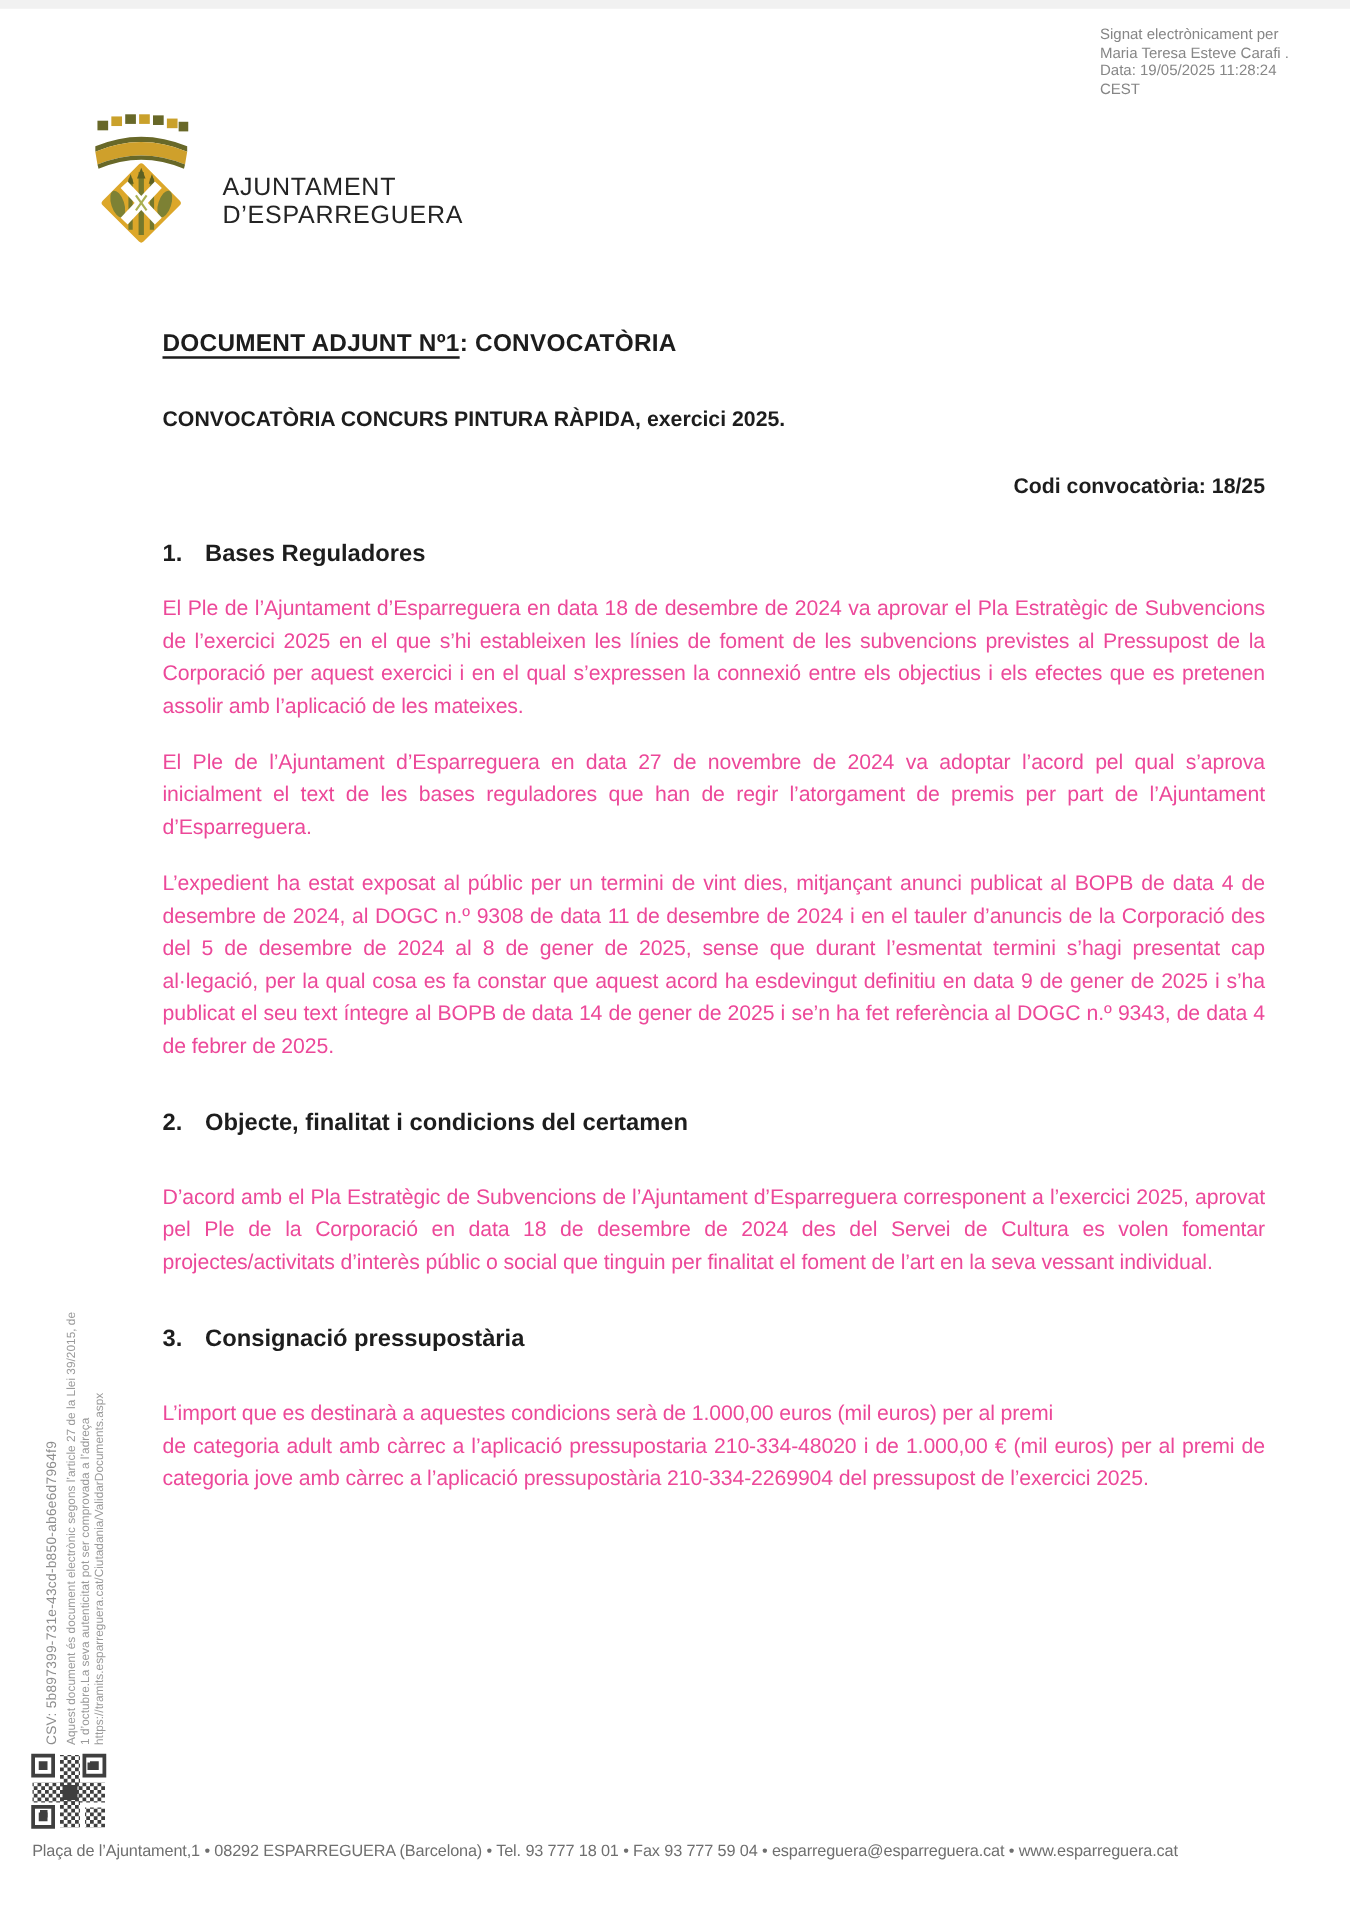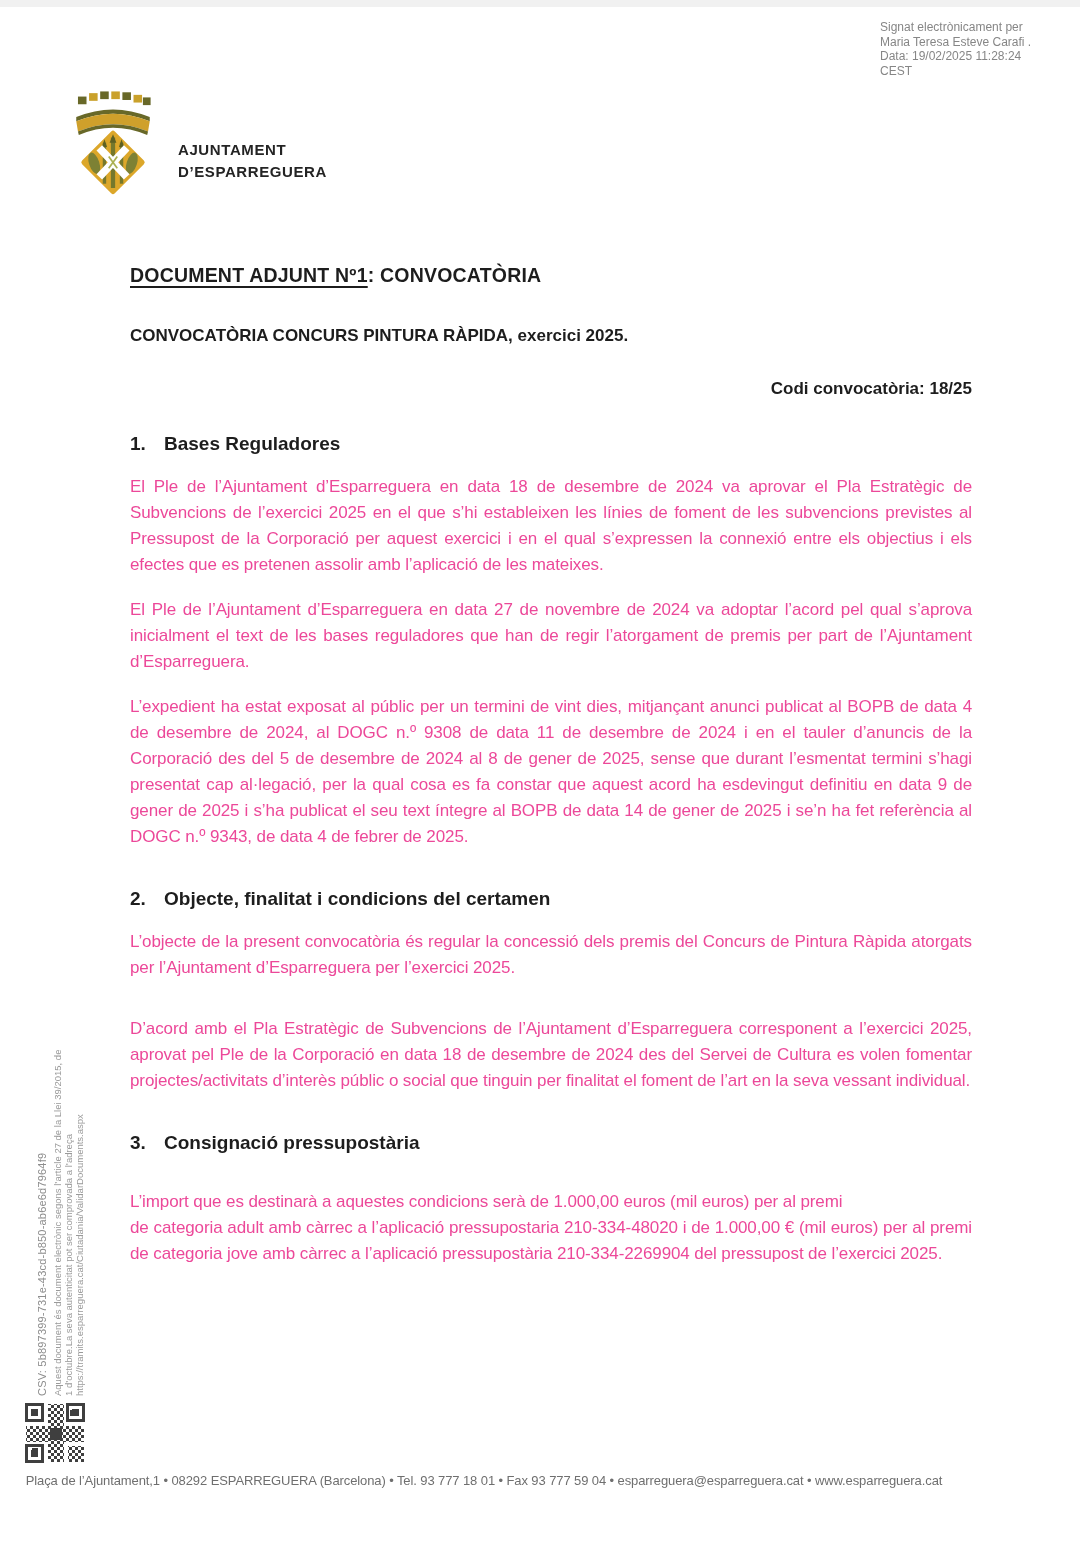--- a/index.html
+++ b/index.html
@@ -8,26 +8,26 @@
 
   .top-edge { position:absolute; top:0; left:0; width:1080px; height:7px; background:#f1f1f1; }
 
   
   .sig-block { position:absolute; left:880px; top:20px; width:185px;
                font-size:12px; line-height:14.5px; color:#868686; }
 
   
   .logo { position:absolute; left:66px; top:84px; display:flex; }
   .crest { width:94px; height:114px; }
-  .org-name { margin-left:18px; padding-top:55px; font-weight:bold; font-size:15px;
+  .org-name { margin-left:18px; padding-top:55px; font-weight:normal; font-size:20px;
               line-height:22px; letter-spacing:0.6px; color:#242424; }
 
   
   .page { position:absolute; left:0; top:0; width:1080px;
-          padding-left:130px; padding-right:108px; }
+          padding-left:130px; padding-right:68px; }
   .doc-title { margin-top:264px; font-size:19.5px; font-weight:bold; color:#1d1d1d;
                letter-spacing:0.2px; }
   .doc-title .u { text-decoration:underline; text-decoration-thickness:2px; text-underline-offset:4px; }
   .doc-subtitle { margin-top:39px; font-size:17px; font-weight:bold; color:#1d1d1d; }
   .doc-code { margin-top:33px; font-size:17px; font-weight:bold; color:#1d1d1d;text-align:right; }
 
   .sec-heading { margin-top:34px; font-size:19px; font-weight:bold; color:#1d1d1d; }
   .sec-heading .sec-num { display:inline-block; min-width:34px; }
   .para { margin-top:19px; font-size:17px; line-height:26px; text-align:justify;
           color:#ec4899; letter-spacing:-0.1px; }
@@ -49,21 +49,21 @@
             font-size:13px; color:#6f6f6f; letter-spacing:-0.1px; }
 </style>
 </head>
 <body>
 
 <div class="top-edge"></div>
 
 <div class="sig-block">
   <div>Signat electrònicament per</div>
   <div>Maria Teresa Esteve Carafi .</div>
-  <div>Data: 19/02/2025 11:28:24</div>
+  <div>Data: 19/05/2025 11:28:24</div>
   <div>CEST</div>
 </div>
 
 <div class="logo">
   <svg class="crest" viewBox="0 0 110 124">
 
     <rect x="14" y="10" width="10" height="9" fill="#686828"></rect>
     <rect x="27" y="6" width="10" height="9" fill="#caa12b"></rect>
     <rect x="40" y="4" width="10" height="9" fill="#686828"></rect>
     <rect x="53" y="4" width="10" height="9" fill="#caa12b"></rect>
@@ -103,21 +103,20 @@
 
   <div class="doc-subtitle">CONVOCATÒRIA CONCURS PINTURA RÀPIDA, exercici 2025.</div>
   <div class="doc-code">Codi convocatòria: 18/25</div>
 
   <div class="sec-heading"><span class="sec-num">1.</span><span>Bases Reguladores</span></div>
   <div class="para">El Ple de l’Ajuntament d’Esparreguera en data 18 de desembre de 2024 va aprovar el Pla Estratègic de Subvencions de l’exercici 2025 en el que s’hi estableixen les línies de foment de les subvencions previstes al Pressupost de la Corporació per aquest exercici i en el qual s’expressen la connexió entre els objectius i els efectes que es pretenen assolir amb l’aplicació de les mateixes.</div>
   <div class="para">El Ple de l’Ajuntament d’Esparreguera en data 27 de novembre de 2024 va adoptar l’acord pel qual s’aprova inicialment el text de les bases reguladores que han de regir l’atorgament de premis per part de l’Ajuntament d’Esparreguera.</div>
   <div class="para">L’expedient ha estat exposat al públic per un termini de vint dies, mitjançant anunci publicat al BOPB de data 4 de desembre de 2024, al DOGC n.º 9308 de data 11 de desembre de 2024 i en el tauler d’anuncis de la Corporació des del 5 de desembre de 2024 al 8 de gener de 2025, sense que durant l’esmentat termini s’hagi presentat cap al·legació, per la qual cosa es fa constar que aquest acord ha esdevingut definitiu en data 9 de gener de 2025 i s’ha publicat el seu text íntegre al BOPB de data 14 de gener de 2025 i se’n ha fet referència al DOGC n.º 9343, de data 4 de febrer de 2025.</div>
 
   <div class="sec-heading extra"><span class="sec-num">2.</span><span>Objecte, finalitat i condicions del certamen</span></div>
-  <div class="para">L’objecte de la present convocatòria és regular la concessió dels premis del Concurs de Pintura Ràpida atorgats per l’Ajuntament d’Esparreguera per l’exercici 2025.</div>
   <div class="para big-gap">D’acord amb el Pla Estratègic de Subvencions de l’Ajuntament d’Esparreguera corresponent a l’exercici 2025, aprovat pel Ple de la Corporació en data 18 de desembre de 2024 des del Servei de Cultura es volen fomentar projectes/activitats d’interès públic o social que tinguin per finalitat el foment de l’art en la seva vessant individual.</div>
 
   <div class="sec-heading extra"><span class="sec-num">3.</span><span>Consignació pressupostària</span></div>
   <div class="para big-gap">L’import que es destinarà a aquestes condicions serà de 1.000,00 euros (mil euros) per al premi</div>
   <div class="para no-gap">de categoria adult amb càrrec a l’aplicació pressupostaria 210-334-48020 i de 1.000,00 € (mil euros) per al premi de categoria jove amb càrrec a l’aplicació pressupostària 210-334-2269904 del pressupost de l’exercici 2025.</div>
 </div>
 
 <div class="side-meta">
   <div class="csv">CSV: 5b897399-731e-43cd-b850-ab6e6d7964f9</div>
   <div class="val-lines">

